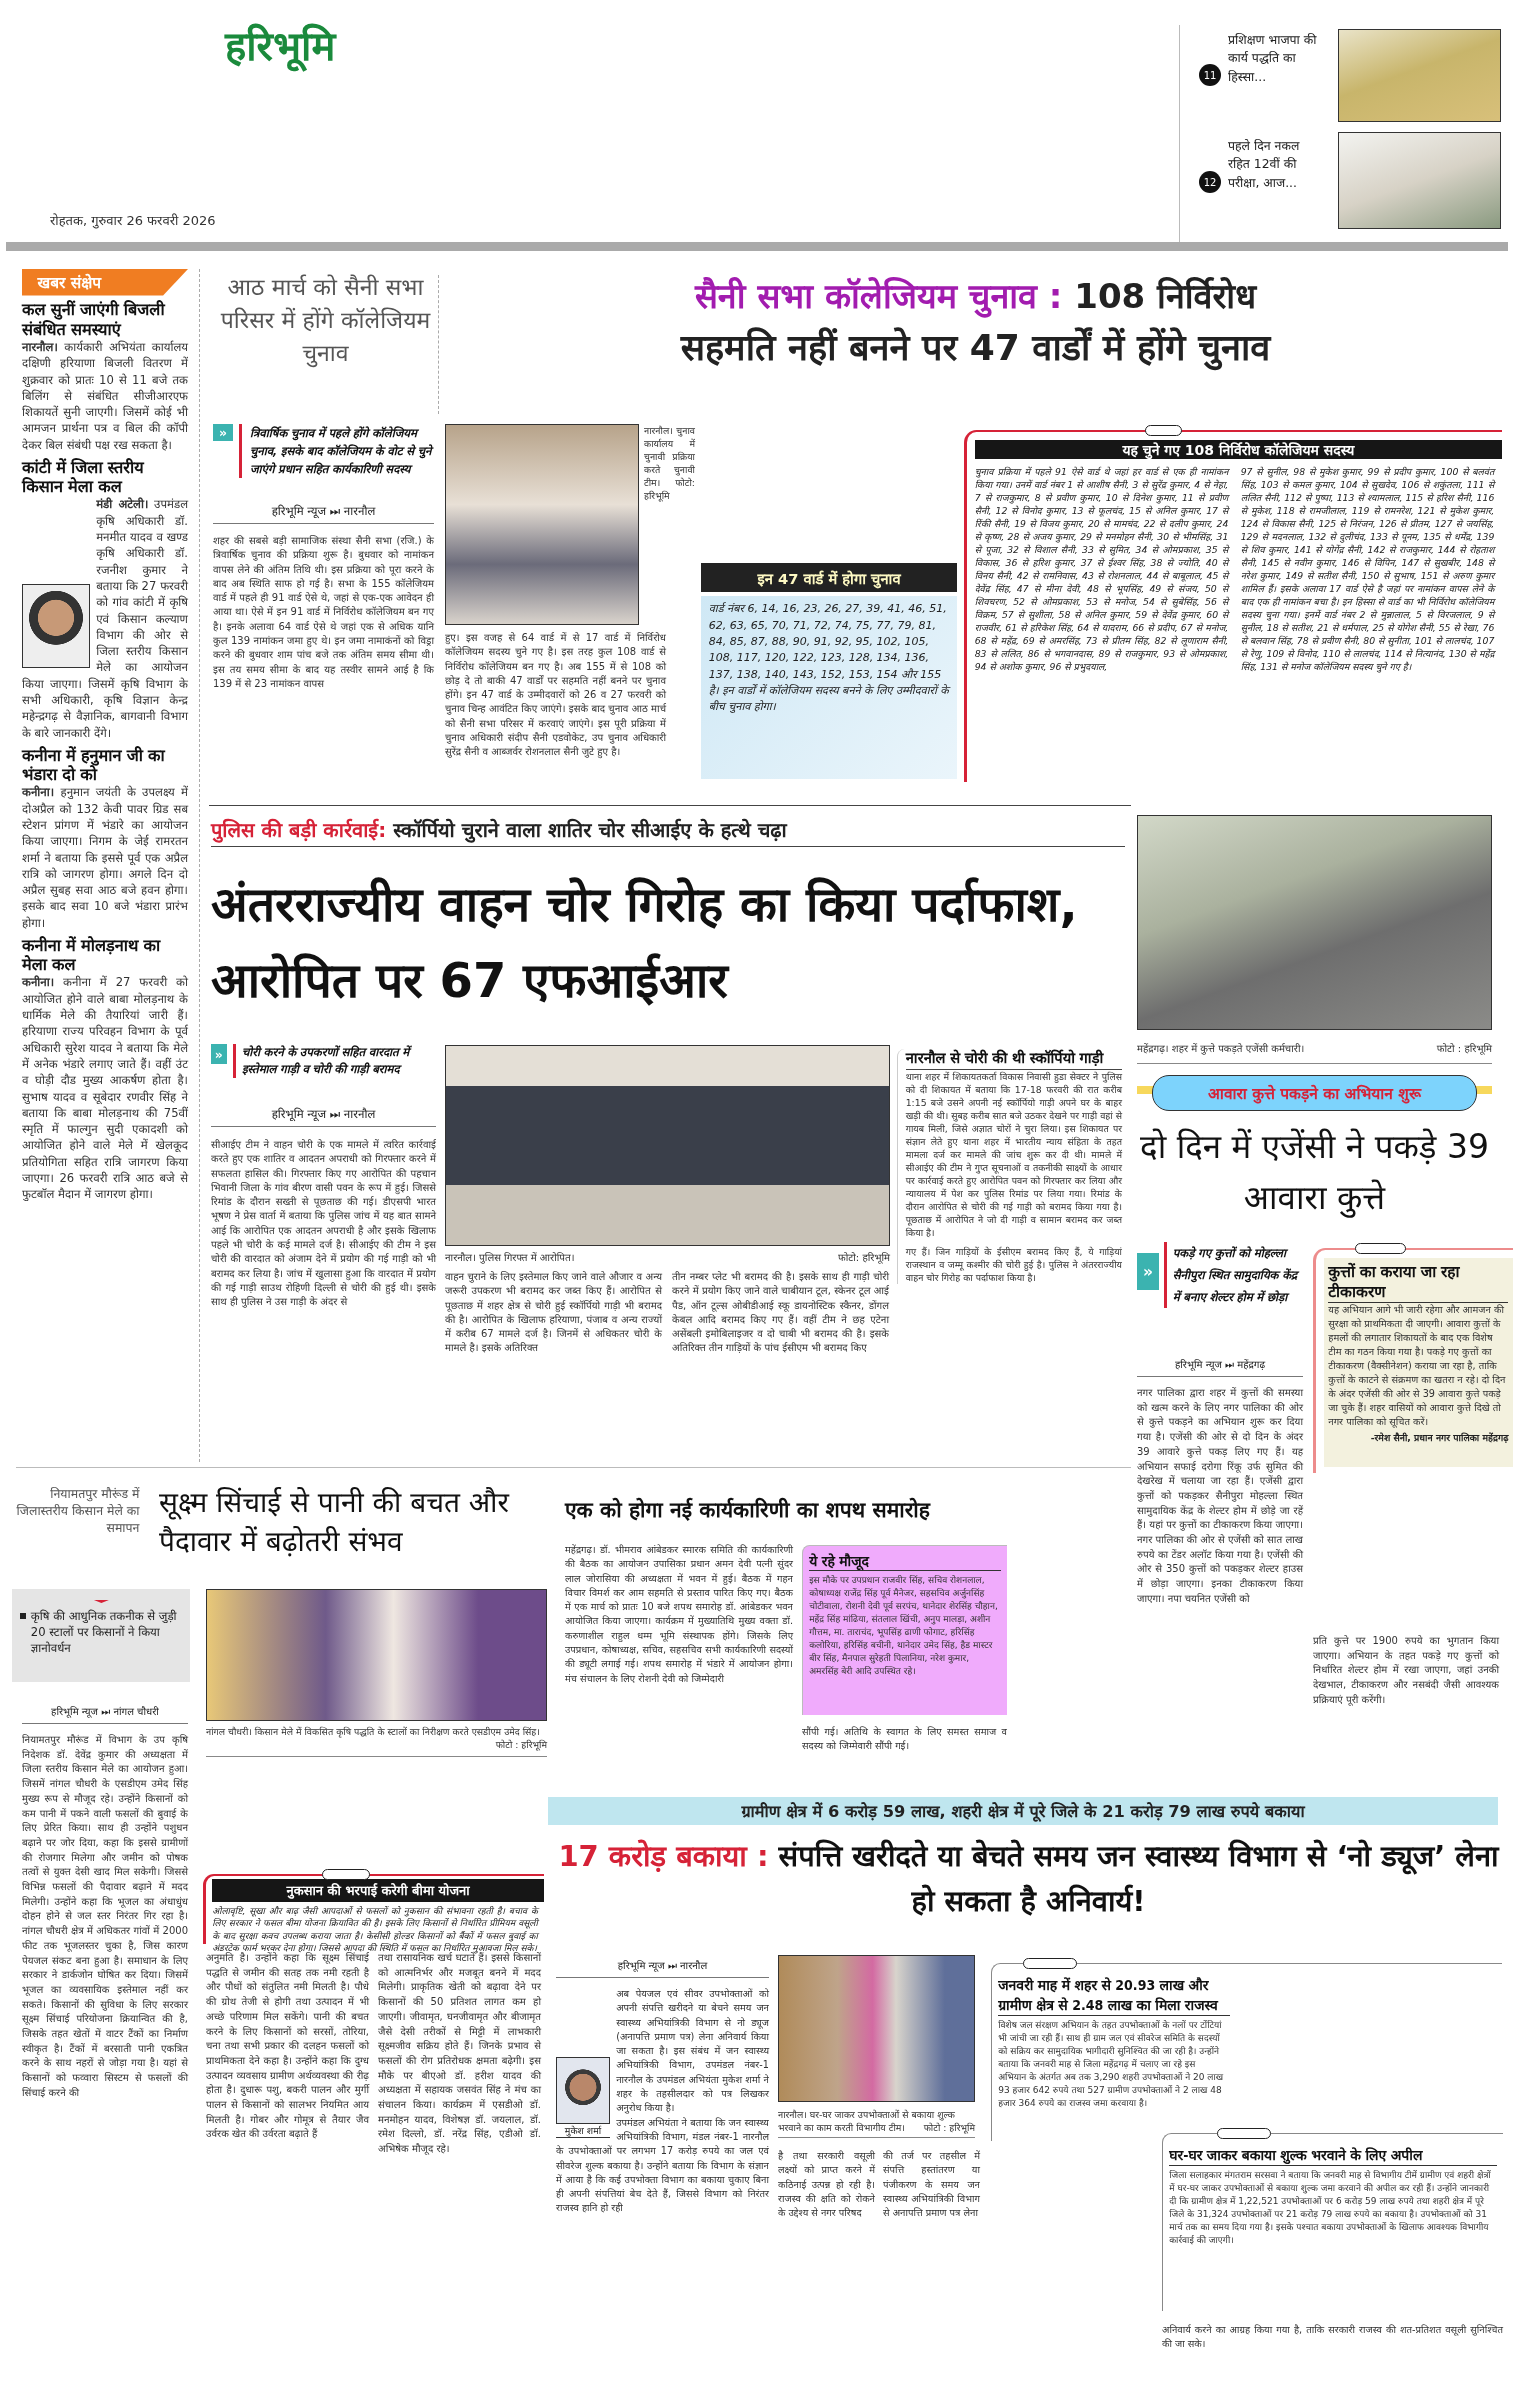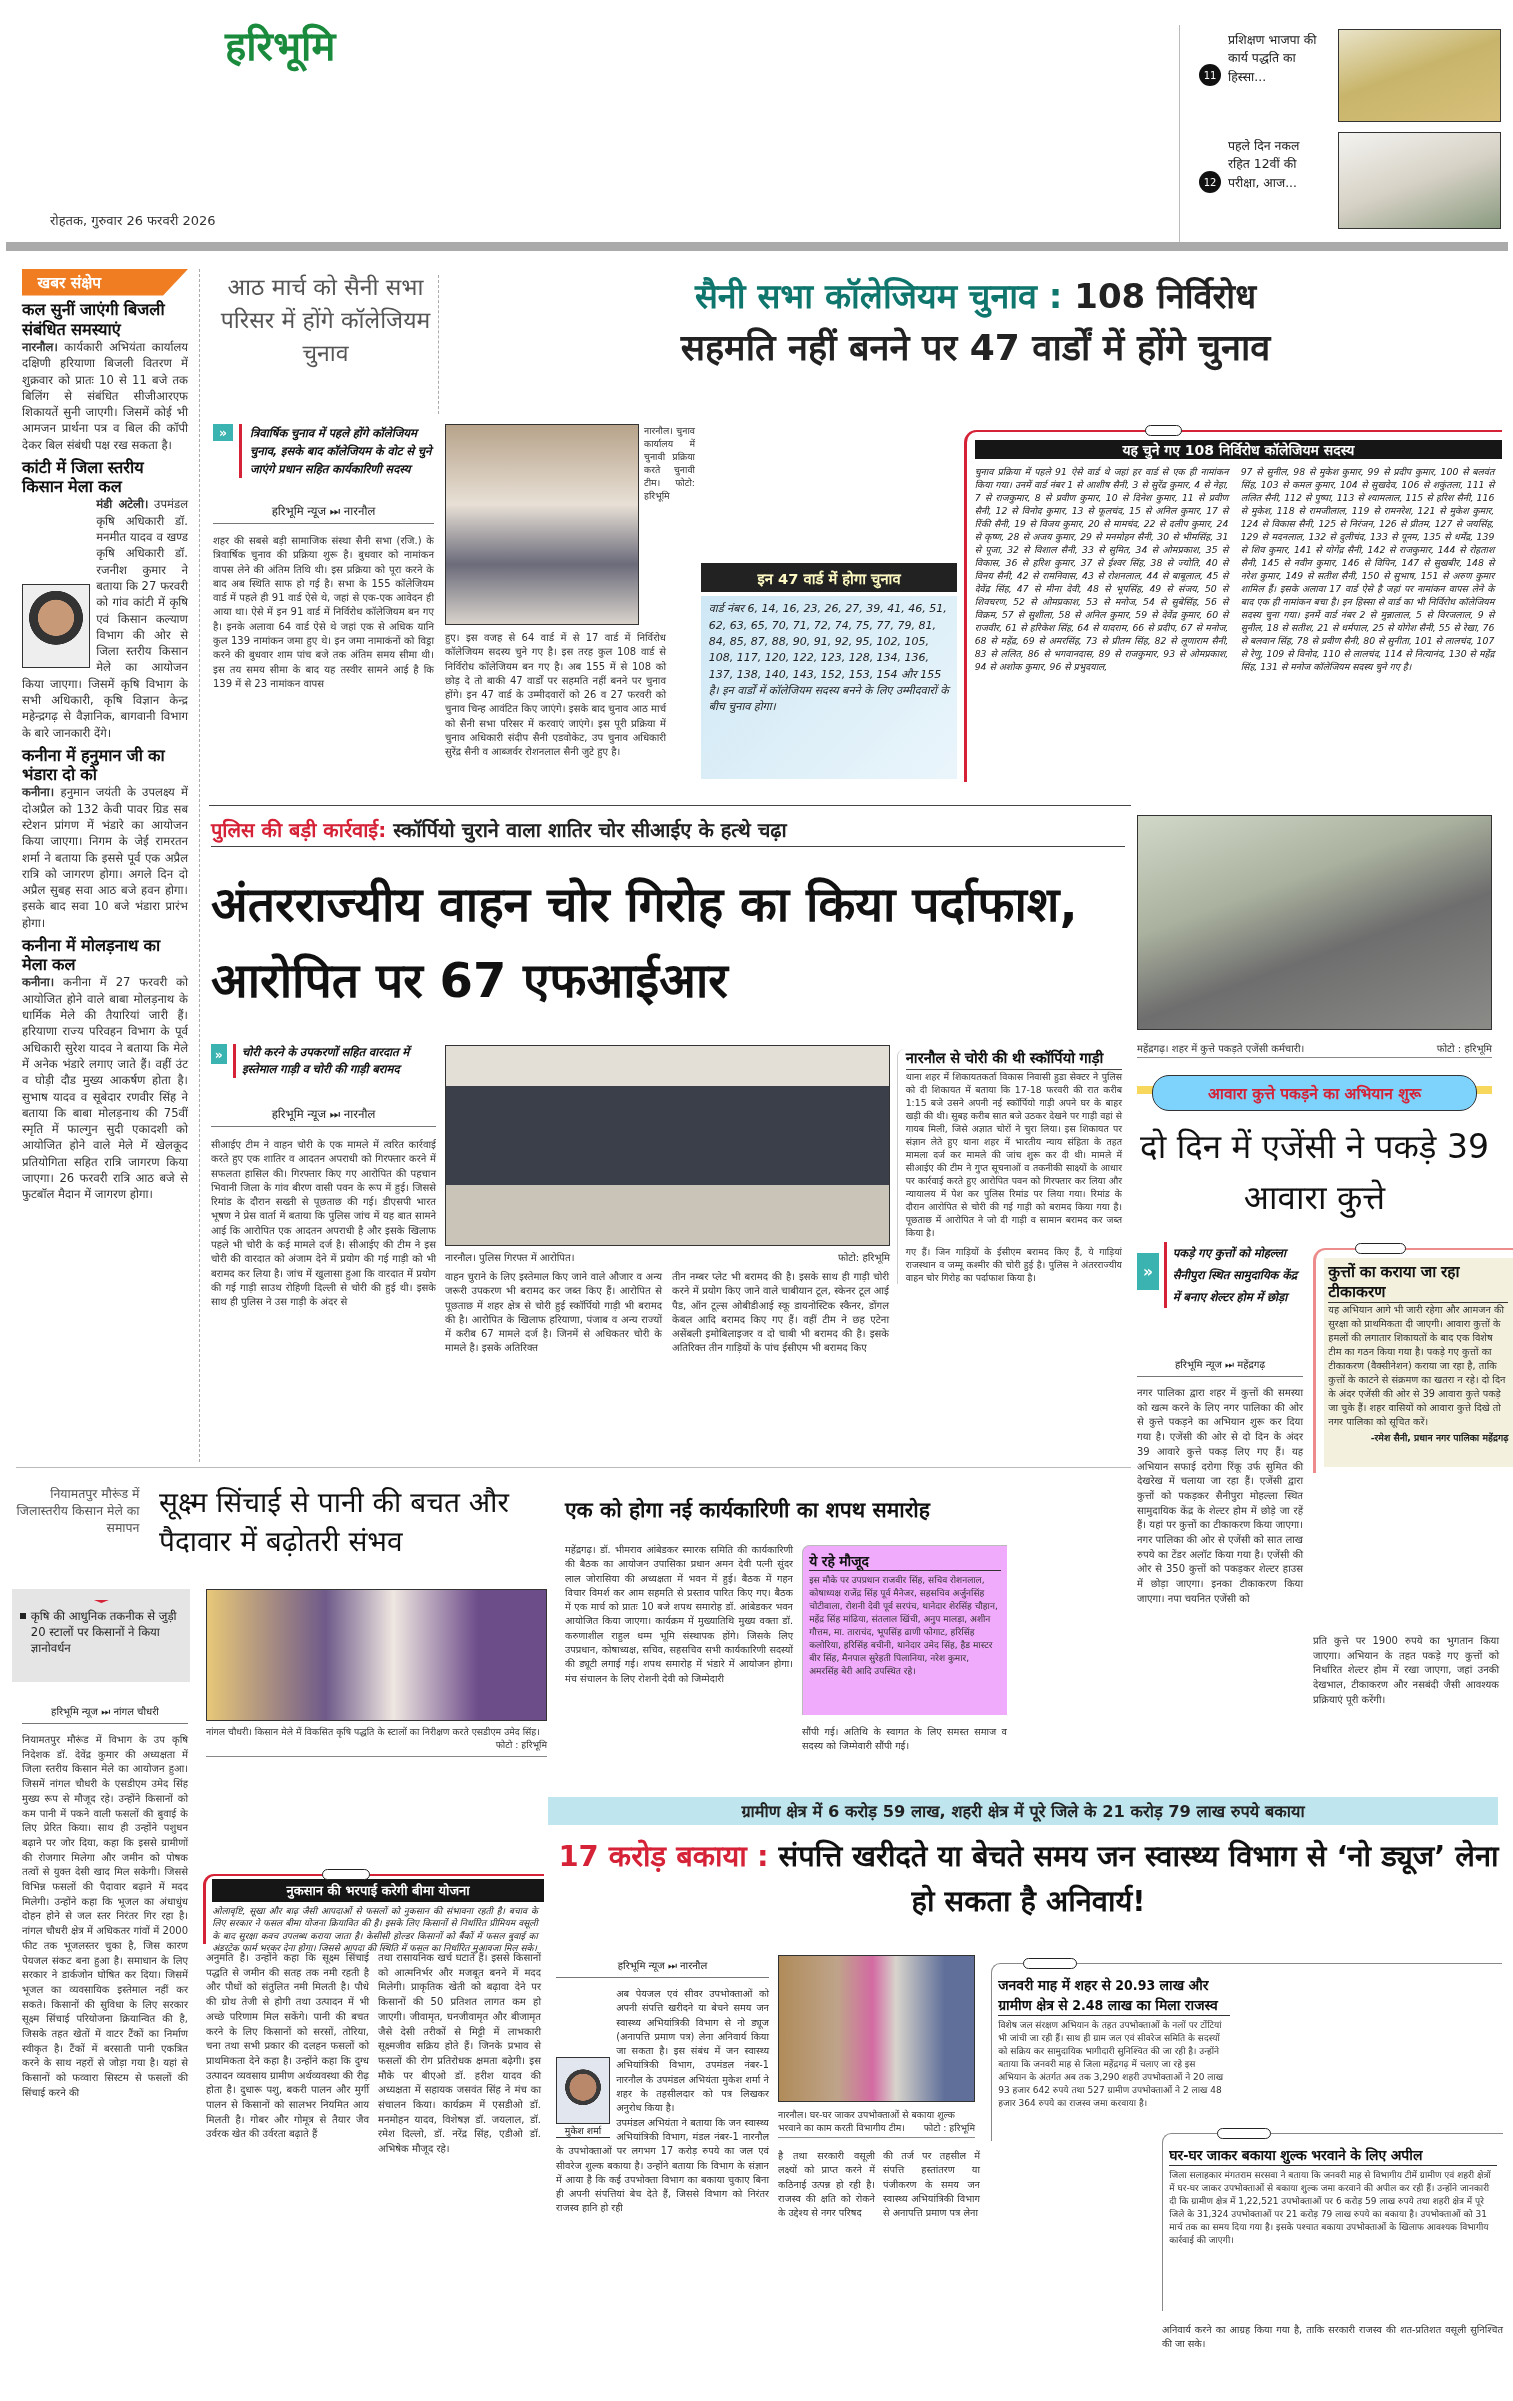--- a/index.html
+++ b/index.html
@@ -57,21 +57,21 @@
   <div style="margin-top:4.6px">
     <div class="hd" style="font-size:16.3px;line-height:19.4px">कनीना में मोलड़नाथ का मेला कल</div>
     <div class="txt"><b>कनीना।</b> <span>कनीना में 27 फरवरी को आयोजित होने वाले बाबा मोलड़नाथ के धार्मिक मेले की तैयारियां जारी हैं। हरियाणा राज्य परिवहन विभाग के पूर्व अधिकारी सुरेश यादव ने बताया कि मेले में अनेक भंडारे लगाए जाते हैं। वहीं उंट व घोड़ी दौड मुख्य आकर्षण होता है। सुभाष यादव व सूबेदार रणवीर सिंह ने बताया कि बाबा मोलड़नाथ की 75वीं स्मृति में फाल्गुन सुदी एकादशी को आयोजित होने वाले मेले में खेलकूद प्रतियोगिता सहित रात्रि जागरण किया जाएगा। 26 फरवरी रात्रि आठ बजे से फुटबॉल मैदान में जागरण होगा।</span></div>
   </div>
 </div>
 <div class="abs vdash" style="left:199px;top:269px;height:1193px"></div>
 
 <div class="abs" style="left:213px;top:271px;width:225px;font-size:23px;line-height:33px;color:#555;text-align:center">आठ मार्च को सैनी सभा परिसर में होंगे कॉलेजियम चुनाव</div>
 <div class="abs vdash" style="left:438px;top:275px;height:139px"></div>
 <div class="abs" style="left:445px;top:271px;width:1061px;text-align:center">
-  <div style="font-size:34px;line-height:50px;font-weight:bold"><span style="color:#0f766e">सैनी सभा कॉलेजियम चुनाव :</span> <span>108 निर्विरोध</span></div>
+  <div style="font-size:34px;line-height:50px;font-weight:bold"><span style="color:#a21caf">सैनी सभा कॉलेजियम चुनाव :</span> <span>108 निर्विरोध</span></div>
   <div style="font-size:36px;line-height:54px;font-weight:bold">सहमति नहीं बनने पर 47 वार्डों में होंगे चुनाव</div>
 </div>
 <div class="abs" style="left:213px;top:424px;width:225px;display:flex;gap:6.2px">
   <div class="teal" style="width:20px;height:17px;font-size:12.4px;flex:none">»</div>
   <div class="redbar it hd" style="font-size:11.6px;line-height:18px;padding-left:7.7px">त्रिवार्षिक चुनाव में पहले होंगे कॉलेजियम चुनाव, इसके बाद कॉलेजियम के वोट से चुने जाएंगे प्रधान सहित कार्यकारिणी सदस्य</div>
 </div>
 <div class="abs byline" style="left:213px;top:503px;width:221px">हरिभूमि न्यूज ⏭ नारनौल</div>
 <div class="abs txt-sm" style="left:213px;top:534px;width:221px">शहर की सबसे बड़ी सामाजिक संस्था सैनी सभा (रजि.) के त्रिवार्षिक चुनाव की प्रक्रिया शुरू है। बुधवार को नामांकन वापस लेने की अंतिम तिथि थी। इस प्रक्रिया को पूरा करने के बाद अब स्थिति साफ हो गई है। सभा के 155 कॉलेजियम वार्ड में पहले ही 91 वार्ड ऐसे थे, जहां से एक-एक आवेदन ही आया था। ऐसे में इन 91 वार्ड में निर्विरोध कॉलेजियम बन गए है। इनके अलावा 64 वार्ड ऐसे थे जहां एक से अधिक यानि कुल 139 नामांकन जमा हुए थे। इन जमा नामाकंनों को विड्रा करने की बुधवार शाम पांच बजे तक अंतिम समय सीमा थी। इस तय समय सीमा के बाद यह तस्वीर सामने आई है कि 139 में से 23 नामांकन वापस</div>
 <div class="abs photo" style="left:445px;top:424px;width:194px;height:201px;background:linear-gradient(180deg,#b7a38a,#e8e0d6 40%,#6b6b7a 70%,#d9d3cc)"></div>
 <div class="abs txt-sm" style="left:644px;top:424px;width:51px;font-size:9.3px;line-height:13px"><span>नारनौल। चुनाव कार्यालय में चुनावी प्रक्रिया करते चुनावी टीम।</span> <span>फोटो: हरिभूमि</span></div>
@@ -107,21 +107,21 @@
   </div>
 <div class="abs txt-sm" style="left:445px;top:1270px;width:217px">वाहन चुराने के लिए इस्तेमाल किए जाने वाले औजार व अन्य जरूरी उपकरण भी बरामद कर जब्त किए हैं। आरोपित से पूछताछ में शहर क्षेत्र से चोरी हुई स्कॉर्पियो गाड़ी भी बरामद की है। आरोपित के खिलाफ हरियाणा, पंजाब व अन्य राज्यों में करीब 67 मामले दर्ज है। जिनमें से अधिकतर चोरी के मामले है। इसके अतिरिक्त</div>
 <div class="abs txt-sm" style="left:672px;top:1270px;width:217px">तीन नम्बर प्लेट भी बरामद की है। इसके साथ ही गाड़ी चोरी करने में प्रयोग किए जाने वाले चाबीयान टूल, स्केनर टूल आई पैड, ऑन टूल्स ओबीडीआई स्कू डायनोस्टिक स्कैनर, डोंगल केबल आदि बरामद किए गए हैं। वहीं टीम ने छह एटेना असेंबली इमोबिलाइजर व दो चाबी भी बरामद की है। इसके अतिरिक्त तीन गाड़ियों के पांच ईसीएम भी बरामद किए</div>
 <div class="abs" style="left:897px;top:1049px;width:225px;border-left:1.5px solid #ccc;border-radius:7.7px 0 0 0;padding-left:7.7px">
   <div class="hd" style="font-size:14.7px;line-height:18.6px;border-bottom:1.5px solid #444;padding-bottom:1.5px">नारनौल से चोरी की थी स्कॉर्पियो गाड़ी</div>
   <div class="txt-sm" style="font-size:9.3px;line-height:13px">थाना शहर में शिकायतकर्ता विकास निवासी हुडा सेक्टर ने पुलिस को दी शिकायत में बताया कि 17-18 फरवरी की रात करीब 1:15 बजे उसने अपनी नई स्कॉर्पियो गाड़ी अपने घर के बाहर खड़ी की थी। सुबह करीब सात बजे उठकर देखने पर गाड़ी वहां से गायब मिली, जिसे अज्ञात चोरों ने चुरा लिया। इस शिकायत पर संज्ञान लेते हुए थाना शहर में भारतीय न्याय संहिता के तहत मामला दर्ज कर मामले की जांच शुरू कर दी थी। मामले में सीआईए की टीम ने गुप्त सूचनाओं व तकनीकी साक्ष्यों के आधार पर कार्रवाई करते हुए आरोपित पवन को गिरफ्तार कर लिया और न्यायालय में पेश कर पुलिस रिमांड पर लिया गया। रिमांड के दौरान आरोपित से चोरी की गई गाड़ी को बरामद किया गया है। पूछताछ में आरोपित ने जो दी गाड़ी व सामान बरामद कर जब्त किया है।</div>
   <div class="txt-sm" style="font-size:9.3px;line-height:13px;margin-top:6.2px">गए हैं। जिन गाड़ियों के ईसीएम बरामद किए हैं, ये गाड़ियां राजस्थान व जम्मू कश्मीर की चोरी हुई है। पुलिस ने अंतरराज्यीय वाहन चोर गिरोह का पर्दाफाश किया है।</div>
 </div>
 
 <div class="abs photo" style="left:1137px;top:815px;width:355px;height:215px;background:linear-gradient(160deg,#d2d8c8,#aab19e 35%,#6e6e6e 60%,#8b8b88)"></div>
-<div class="abs cap" style="left:1137px;top:1041px;width:355px;border-bottom:1.5px solid #888;padding-bottom:2px">
+<div class="abs cap" style="left:1137px;top:1041px;width:355px;border-bottom:1.5px solid #888;padding-bottom:8px">
     <span>महेंद्रगढ़। शहर में कुत्ते पकड़ते एजेंसी कर्मचारी।</span>
     <span>फोटो : हरिभूमि</span>
   </div>
 <div class="abs" style="left:1137px;top:1086px;width:355px;height:7.7px;background:#f7d85c"></div>
 <div class="abs" style="left:1152px;top:1075px;width:325px;height:36px;border:1.5px solid #333;border-radius:17px;background:#7dd3fc;color:#d62237;font-weight:bold;font-size:15.5px;display:flex;align-items:center;justify-content:center">आवारा कुत्ते पकड़ने का अभियान शुरू</div>
 <div class="abs" style="left:1137px;top:1121px;width:355px;font-size:33px;line-height:51px;text-align:center;color:#111">दो दिन में एजेंसी ने पकड़े 39 आवारा कुत्ते</div>
 <div class="abs" style="left:1137px;top:1242px;width:166px;display:flex;gap:4.6px">
   <div class="teal" style="width:22px;height:37px;font-size:15.5px;flex:none;margin-top:11px">»</div>
   <div class="redbar it hd" style="font-size:11.6px;line-height:22px;padding-left:6.2px">पकड़े गए कुत्तों को मोहल्ला सैनीपुरा स्थित सामुदायिक केंद्र में बनाए शेल्टर होम में छोड़ा</div>
 </div>

